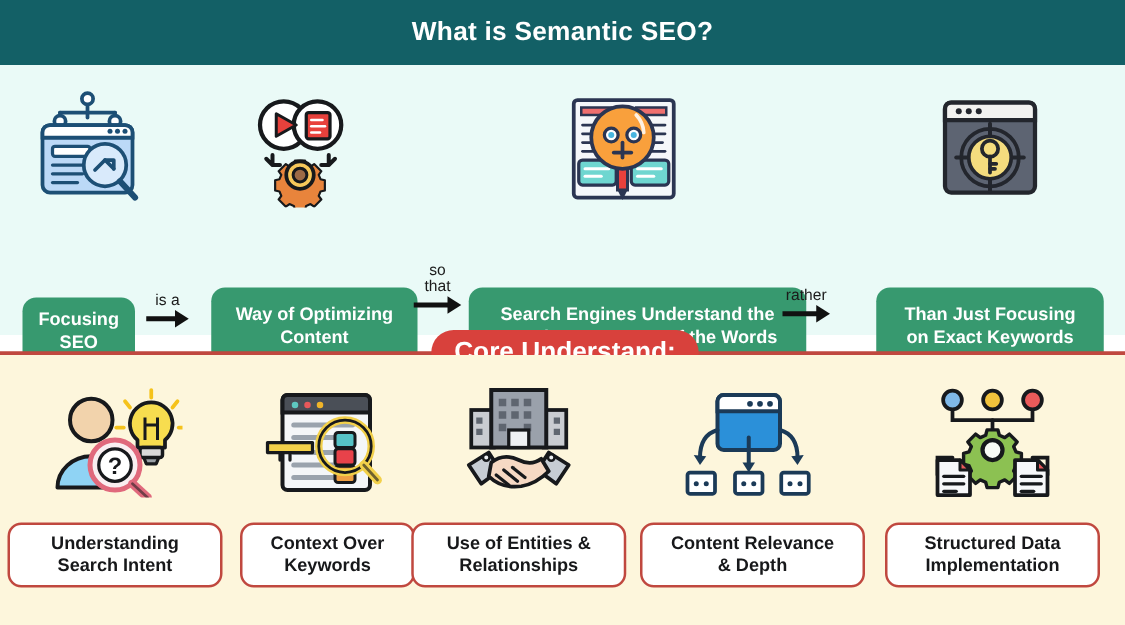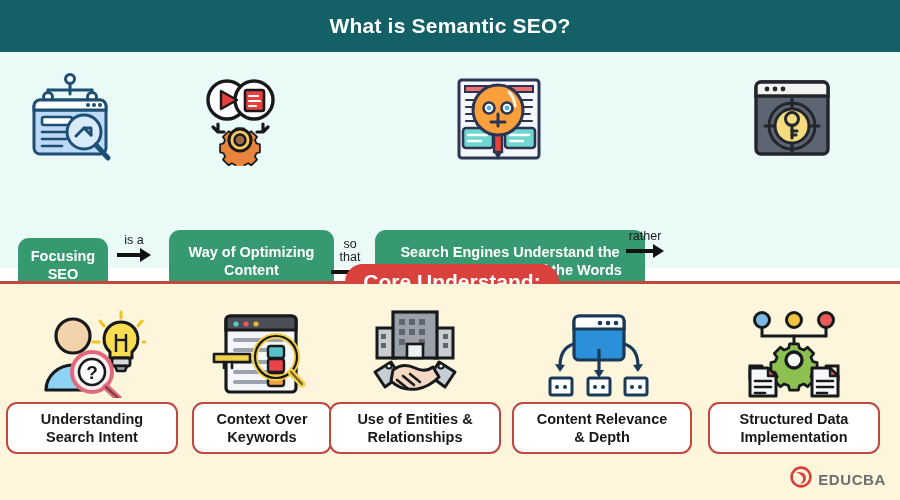--- a/index.html
+++ b/index.html
@@ -110,21 +110,21 @@
   }
   .arrow .head {
     width: 0; height: 0;
     border-top: 7px solid transparent;
     border-bottom: 7px solid transparent;
     border-left: 11px solid #111111;
     margin-left: -1px;
   }
   .cn1 { left: 112px; top: 48px; width: 44px; }
   .cn1 .shaft { width: 24px; }
-  .cn2 { left: 326px; top: 52px; width: 48px; }
+  .cn2 { left: 326px; top: 24px; width: 48px; }
   .cn2 .shaft { width: 28px; }
   .cn3 { left: 620px; top: 44px; width: 50px; }
   .cn3 .shaft { width: 28px; }
 
   
   .divider {
     position: absolute;
     left: 0; top: 281px;
     width: 900px; height: 3px;
     background: #c0483f;
@@ -160,21 +160,21 @@
   .p3 { left: 329px; }
   .p4 { left: 512px; }
   .p5 { left: 708px; }
   .p-icon {
     height: 92px;
     display: flex;
     align-items: flex-end;
     justify-content: center;
   }
   .p-card {
-    margin-top: 4px;
+    margin-top: 20px;
     background: #ffffff;
     border: 2.4px solid #c0483f;
     border-radius: 11px;
     min-height: 52px;
     display: flex;
     align-items: center;
     justify-content: center;
     text-align: center;
     color: #17181a;
     font-size: 14.5px;
@@ -363,20 +363,24 @@
       </div>
 
       <div class="connector cn3">
         <div class="label">rather</div>
         <div class="arrow">
           <div class="shaft"></div>
             <div class="head"></div>
         </div>
       </div>
 
+      <div class="flow-box fb4">
+        <span style="white-space:pre-line">Than Just Focusing
+on Exact Keywords</span>
+      </div>
     </div>
   </div>
 
   <div class="divider"></div>
   <div class="pill">
     <span>Core Understand:</span>
   </div>
 
   <div class="bottom-section">
 
@@ -558,23 +562,14 @@
           </g>
         </svg>
       </div>
       <div class="p-card pc5">
         <span style="white-space:pre-line">Structured Data
 Implementation</span>
       </div>
     </div>
   </div>
 
-  <div class="logo">
-    <span>
-      <svg width="22" height="22" viewBox="0 0 22 22">
-        <circle cx="11" cy="11" r="9.4" fill="none" stroke="#d8413c" stroke-width="2.6"></circle>
-        <path d="M6 6 q10 -1 10 6 q0 5 -6 6 q5 -4 2 -8 q-3 -3 -6 -4 z" fill="#d8413c"></path>
-      </svg>
-    </span>
-    <span class="logo-text">EDUCBA</span>
-  </div>
 
 </div>
 
 </body></html>

